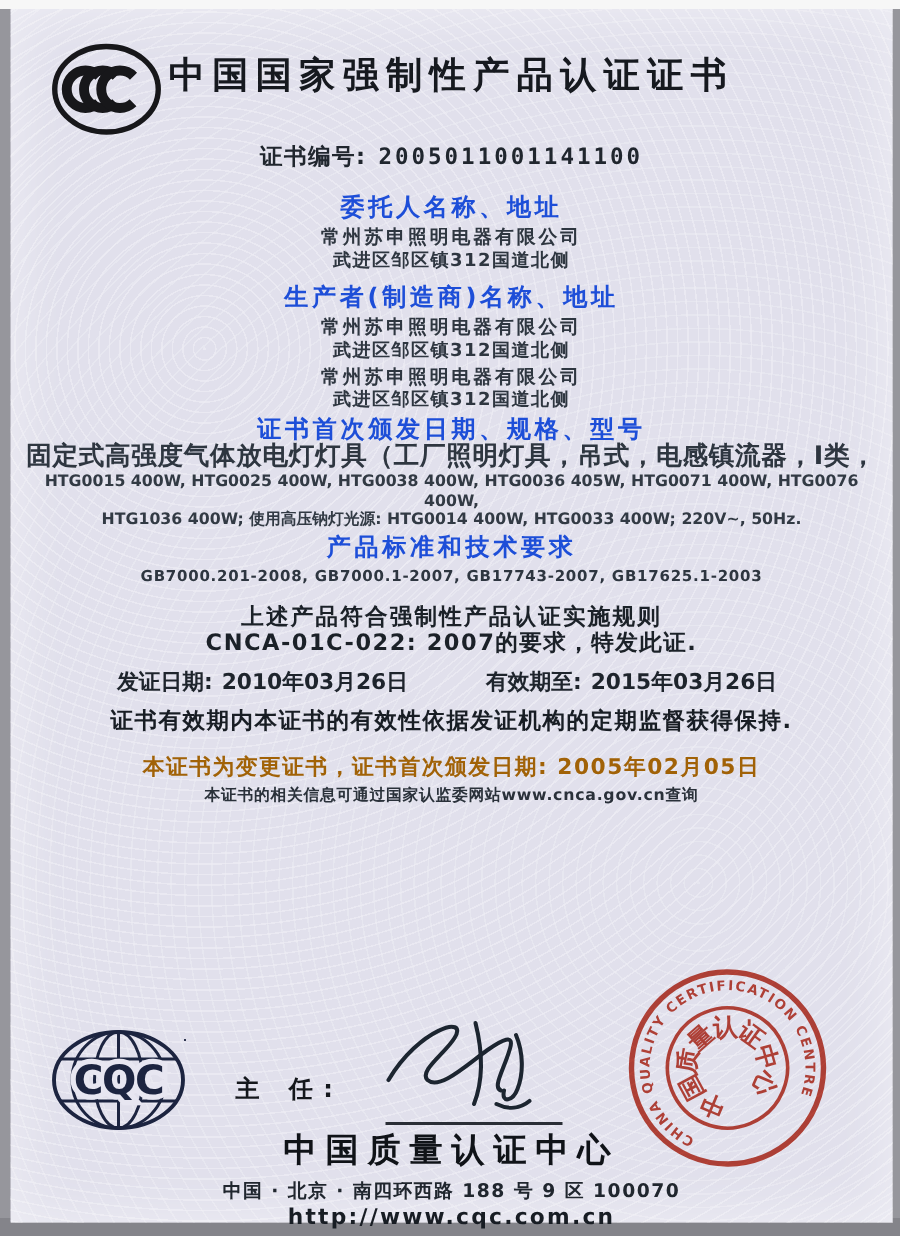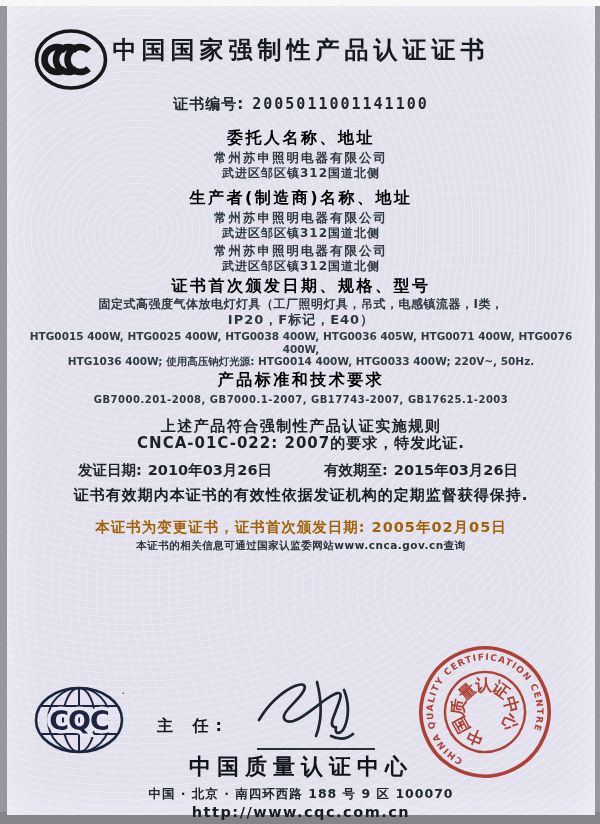--- a/index.html
+++ b/index.html
@@ -32,26 +32,26 @@
 
   .ccc-logo{position:absolute;left:26px;top:22px;width:76px;height:63px;}
   .ccc-ellipse{fill:none;stroke:#17171a;stroke-width:3.6;}
   .ccc-c{fill:none;stroke:#17171a;stroke-width:6.6;}
 
   .title{margin:0;padding-top:28px;font-size:24px;line-height:32px;font-weight:bold;
          letter-spacing:5px;color:var(--ink-dark);}
   .cert-no{margin-top:28px;font-size:15px;line-height:20px;font-weight:bold;color:#20262e;letter-spacing:1px;}
   .cert-no .num{margin-left:8px;letter-spacing:2px;font-family:"DejaVu Sans Mono","Liberation Mono",monospace;}
 
-  .sec-heading{font-size:16px;line-height:20px;font-weight:bold;letter-spacing:2.5px;color:#000000;}
+  .sec-heading{font-size:16px;line-height:20px;font-weight:bold;letter-spacing:2.5px;color:#1d4ed8;}
   .mt14{margin-top:14px;} .mt7{margin-top:7px;} .mt4{margin-top:4px;} .mt2{margin-top:2px;} .mt10{margin-top:10px;}
   .org-name{margin-top:2px;font-size:12.5px;line-height:16px;font-weight:600;letter-spacing:2px;}
   .org-addr{font-size:12px;line-height:15px;font-weight:600;letter-spacing:1px;}
 
-  .prod-desc{font-size:12px;line-height:16px;font-weight:600;letter-spacing:.5px;}
+  .prod-desc{font-size:17px;line-height:16px;font-weight:600;letter-spacing:.5px;}
   .prod-desc2{font-size:13px;line-height:15px;font-weight:600;letter-spacing:1px;}
   .models{margin:3px auto 0;width:96%;font-size:10.5px;line-height:12.5px;font-weight:600;color:#323a44;}
 
   .gb-line{margin-top:2px;font-size:10px;line-height:16px;font-weight:600;letter-spacing:.5px;}
 
   .statement{font-size:15px;line-height:17px;font-weight:bold;letter-spacing:1.5px;color:#1b2128;}
   .statement2{font-size:15px;line-height:17px;font-weight:bold;letter-spacing:1px;color:#1b2128;}
 
   .dates-row{margin-top:9px;display:flex;justify-content:center;gap:46px;
              font-size:14.5px;line-height:18px;font-weight:bold;color:#1e242c;}
@@ -116,21 +116,20 @@
 
       <div class="sec-heading mt7">生产者(制造商)名称、地址</div>
       <div class="org-name">常州苏申照明电器有限公司</div>
       <div class="org-addr">武进区邹区镇312国道北侧</div>
 
       <div class="org-name">常州苏申照明电器有限公司</div>
       <div class="org-addr">武进区邹区镇312国道北侧</div>
 
       <div class="sec-heading mt2">证书首次颁发日期、规格、型号</div>
       <div class="prod-desc">固定式高强度气体放电灯灯具（工厂照明灯具，吊式，电感镇流器，I类，</div>
-      <div class="prod-desc2">IP20，F标记，E40）</div>
       <div class="models">
         <div>HTG0015 400W, HTG0025 400W, HTG0038 400W, HTG0036 405W, HTG0071 400W, HTG0076 400W,</div>
         <div>HTG1036 400W; 使用高压钠灯光源: HTG0014 400W, HTG0033 400W; 220V~, 50Hz.</div>
       </div>
 
       <div class="sec-heading mt2">产品标准和技术要求</div>
       <div class="gb-line">GB7000.201-2008, GB7000.1-2007, GB17743-2007, GB17625.1-2003</div>
 
       <div class="statement mt10">上述产品符合强制性产品认证实施规则</div>
       <div class="statement2">CNCA-01C-022: 2007的要求，特发此证.</div>

